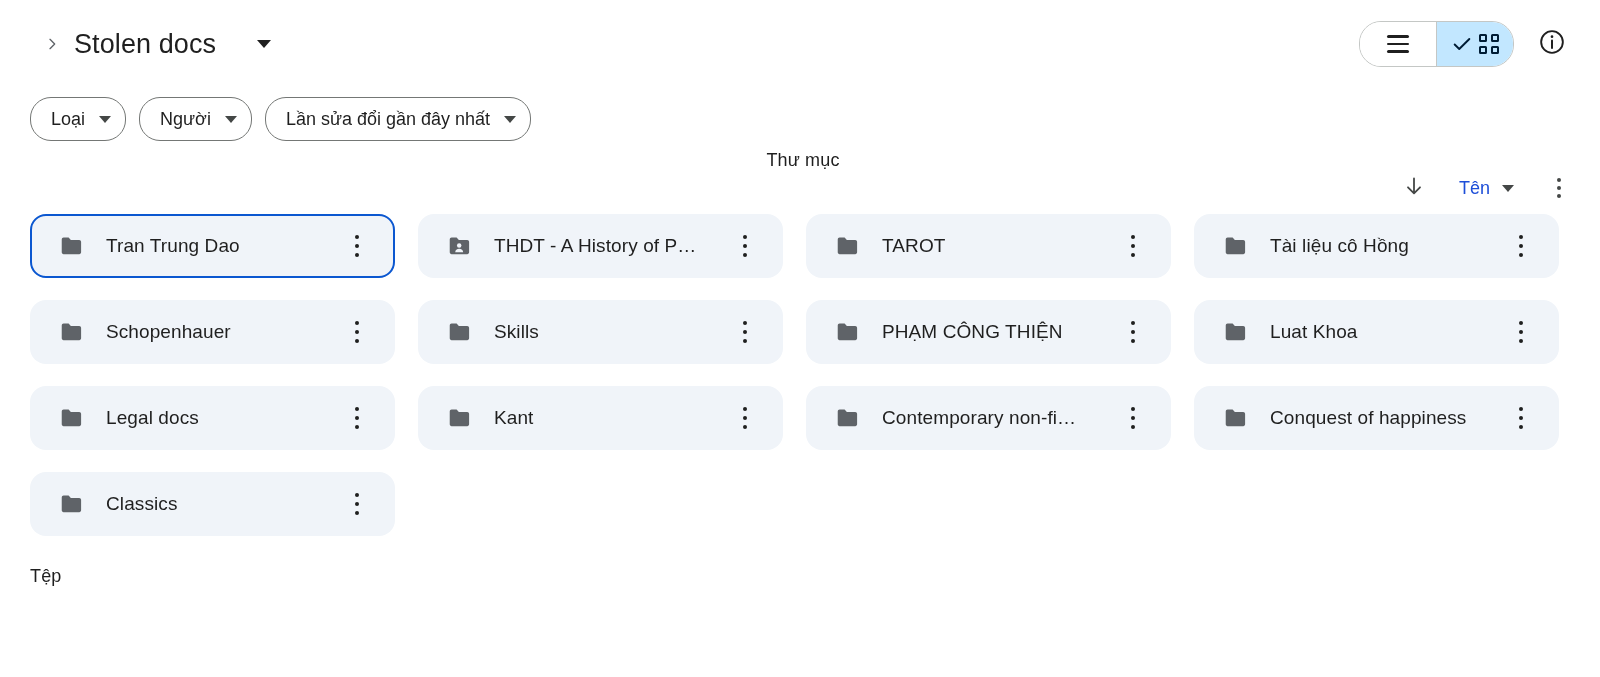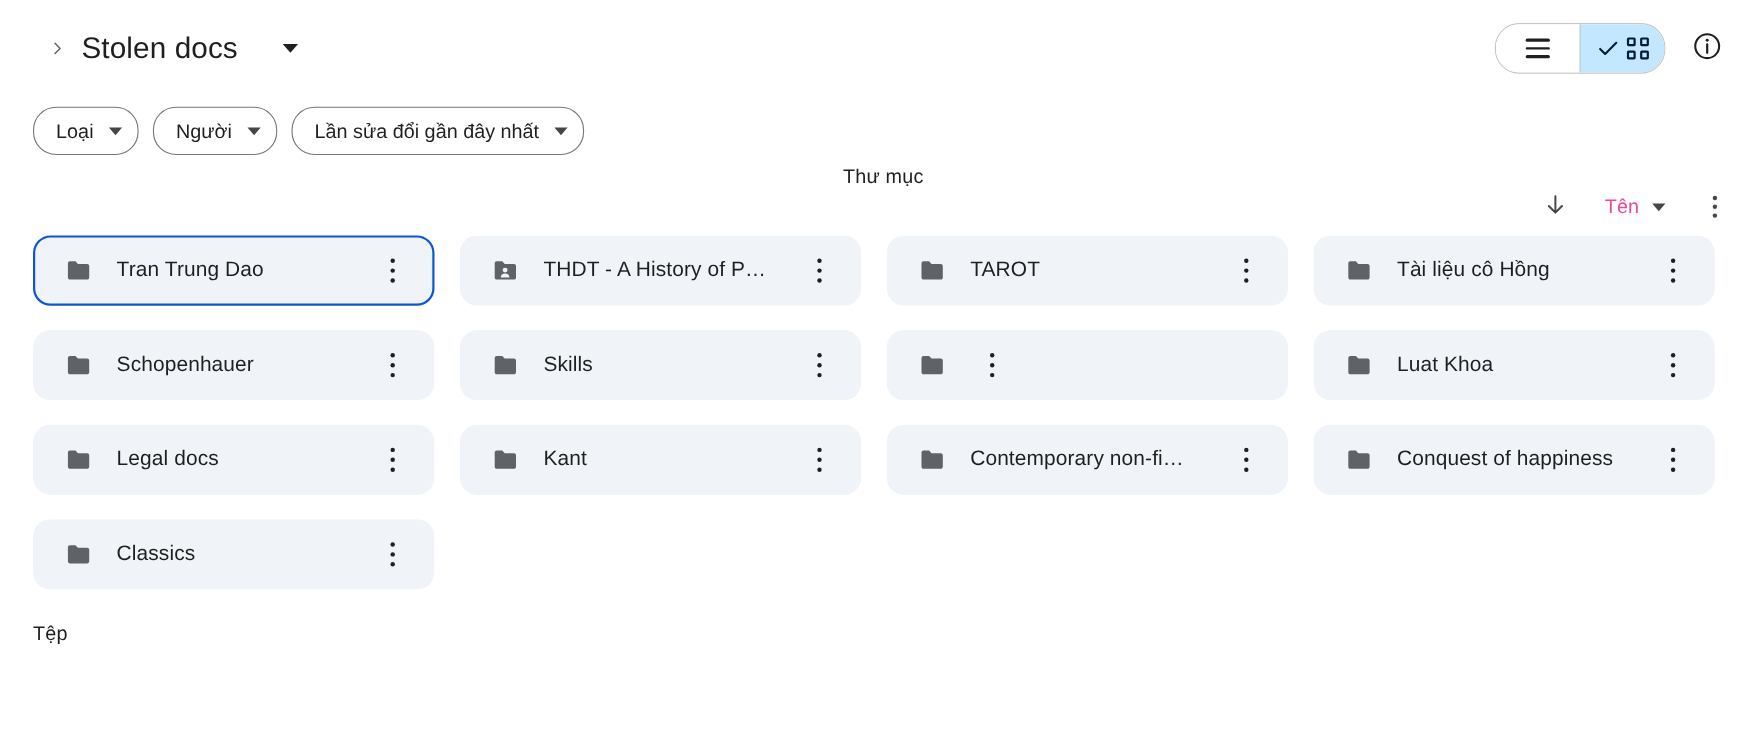--- a/index.html
+++ b/index.html
@@ -182,21 +182,21 @@
     border-radius: 50%;
   }
   .sort-field {
     display: inline-flex;
     align-items: center;
     cursor: pointer;
     padding: 4px 6px;
   }
   .sort-field-label {
     font-size: 18px;
-    color: #ec4899;
+    color: #1d4ed8;
   }
   .sort-caret {
     margin-left: 12px;
     width: 0; height: 0;
     border-left: 6px solid transparent;
     border-right: 6px solid transparent;
     border-top: 7px solid #444746;
   }
   .kebab {
     width: 34px; height: 34px;
@@ -452,20 +452,21 @@
         <i></i>
         <i></i>
       </span>
     </div>
     <div class="folder-card">
       <span class="folder-icon">
         <svg width="28" height="28" viewBox="0 0 24 24" aria-hidden="true">
   <path d="M3.2 6.4c0-.9.7-1.6 1.6-1.6h4.3l1.9 2h7.2c.9 0 1.6.7 1.6 1.6v9c0 .9-.7 1.6-1.6 1.6H4.8c-.9 0-1.6-.7-1.6-1.6z" fill="#5f6368"></path>
 </svg>
       </span>
+      <span class="folder-name">PHẠM CÔNG THIỆN</span>
       <span class="card-kebab">
         <i></i>
         <i></i>
         <i></i>
       </span>
     </div>
     <div class="folder-card">
       <span class="folder-icon">
         <svg width="28" height="28" viewBox="0 0 24 24" aria-hidden="true">
   <path d="M3.2 6.4c0-.9.7-1.6 1.6-1.6h4.3l1.9 2h7.2c.9 0 1.6.7 1.6 1.6v9c0 .9-.7 1.6-1.6 1.6H4.8c-.9 0-1.6-.7-1.6-1.6z" fill="#5f6368"></path>

